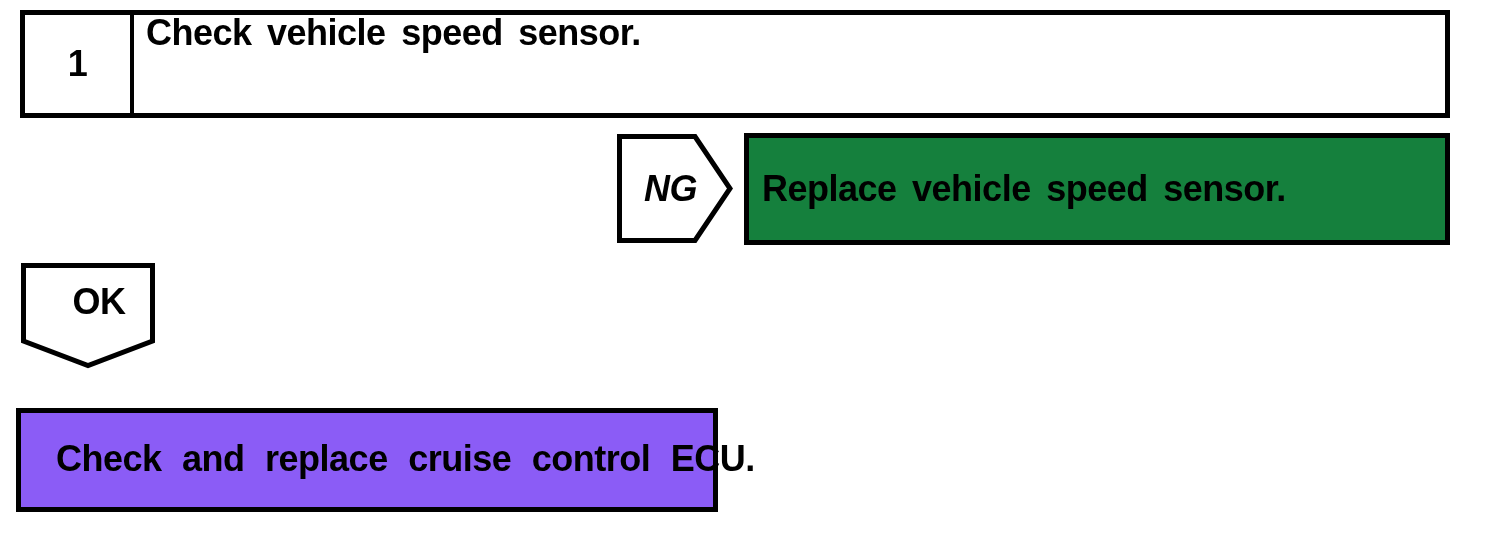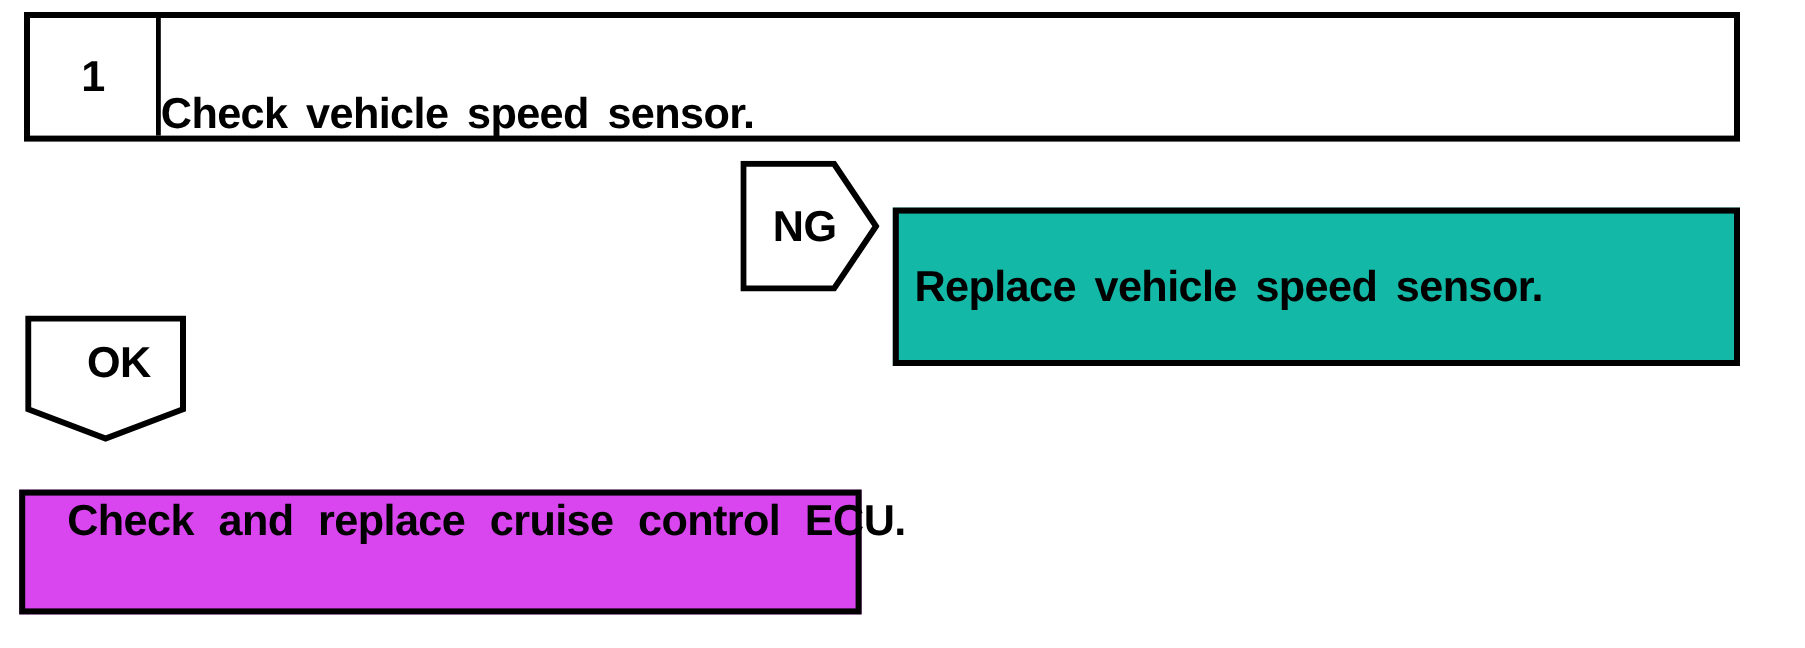--- a/index.html
+++ b/index.html
@@ -41,21 +41,22 @@
     width: 109px;
     box-sizing: border-box;
     border-right: 4px solid #000000;
     display: flex;
     align-items: center;
     justify-content: center;
     flex: 0 0 auto;
   }
   .step-title-cell {
     display: flex;
-    align-items: flex-end;
+    align-items: flex-start;
+    padding-left: 12px;
     flex: 1 1 auto;
   }
   
   .ng-shape {
     position: absolute;
     left: 617px;
     top: 134px;
     width: 116px;
     height: 109px;
   }
@@ -63,35 +64,35 @@
   .ng-label-wrap {
     position: absolute;
     left: 0; top: 0;
     width: 116px;
     height: 109px;
     display: flex;
     align-items: center;
     justify-content: center;
     padding-right: 9px;
     box-sizing: border-box;
+    font-style: italic;
   }
   
   .ng-box {
     position: absolute;
     left: 744px;
     top: 133px;
     width: 706px;
-    height: 132px;
+    height: 112px;
     box-sizing: border-box;
     border: 5px solid #000000;
-    background: #14b8a6;
+    background: #15803d;
     display: flex;
     align-items: center;
     padding-left: 13px;
-    margin-top: 40px;
   }
   
   .ok-shape {
     position: absolute;
     left: 21px;
     top: 263px;
     width: 134px;
     height: 106px;
   }
   .ok-shape svg { display: block; }
@@ -106,23 +107,23 @@
   }
   
   .final-box {
     position: absolute;
     left: 16px;
     top: 408px;
     width: 702px;
     height: 104px;
     box-sizing: border-box;
     border: 5px solid #000000;
-    background: #d946ef;
+    background: #8b5cf6;
     padding-left: 35px;
-    padding-top: 3px;
+    padding-top: 28px;
   }
   .final-box .flow-text {
     word-spacing: 11px;
   }
 </style>
 </head>
 <body>
 
 <div class="canvas">
 

